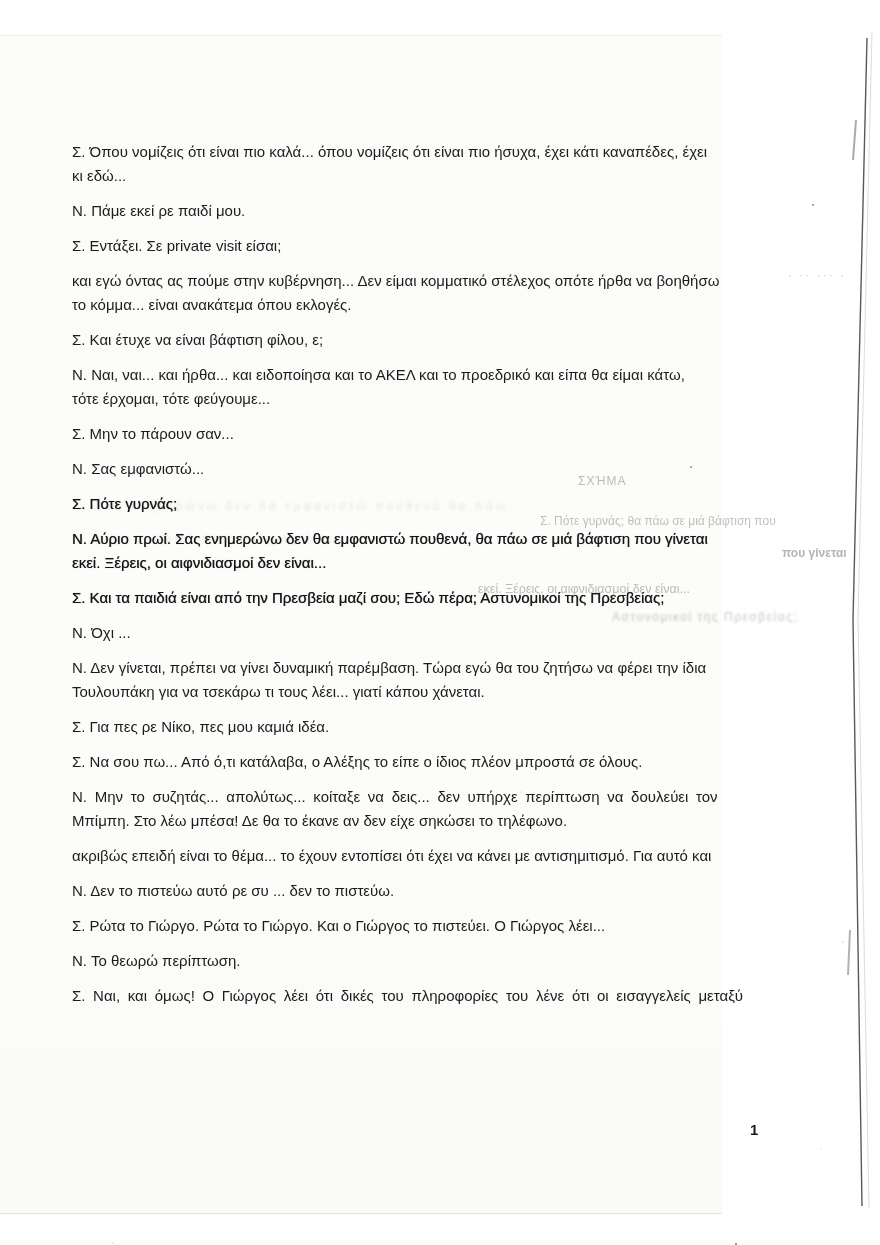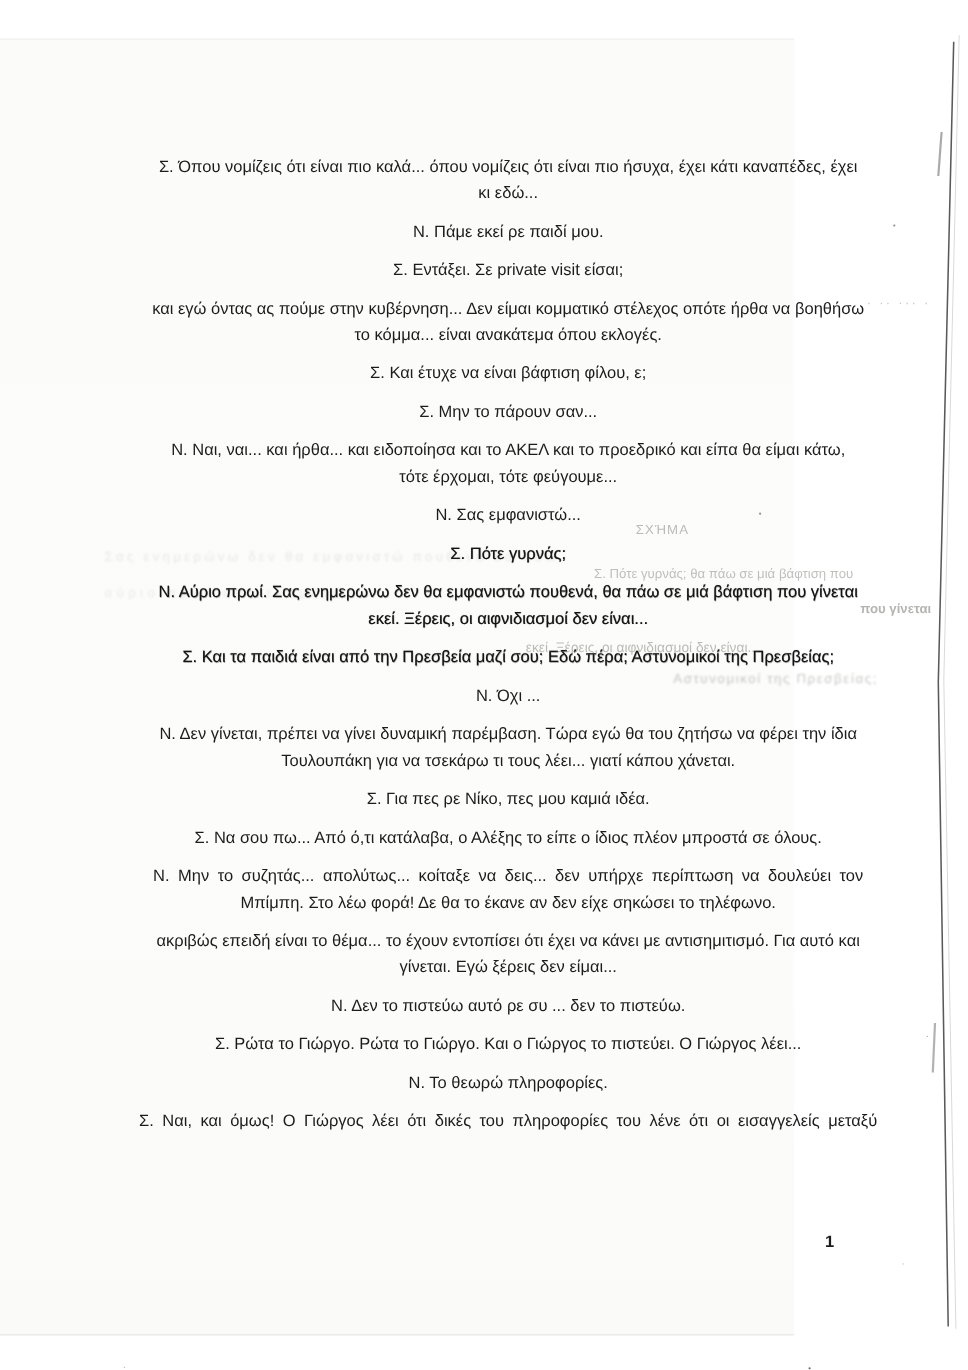--- a/index.html
+++ b/index.html
@@ -6,21 +6,20 @@
   body{
     width:880px;height:1245px;position:relative;overflow:hidden;
     font-family:"Liberation Sans","DejaVu Sans",sans-serif;
     -webkit-font-smoothing:antialiased;
   }
   .page{
     position:absolute;left:0;top:35px;width:722px;height:1177px;
     background:linear-gradient(180deg,#fbfbf9 0%,#fcfcfa 60%,#fafaf8 100%);
     border-top:1px solid #ededea;
     border-bottom:1px solid #e3e3e0;
-    text-align:center;
   }
   .text-col{
     position:absolute;left:72px;top:104px;width:780px;
     color:#1c1c1c;font-size:15px;line-height:24px;
   }
   .para{margin:0 0 11px 0;}
   .line{white-space:nowrap;}
   .wide{word-spacing:3.5px;}
   .smudge{
     color:#141414;
@@ -72,25 +71,25 @@
       <div class="line">Σ. Εντάξει. Σε  private visit είσαι;</div>
     </div>
     <div class="para">
       <div class="line">και εγώ όντας ας πούμε στην κυβέρνηση... Δεν είμαι κομματικό στέλεχος οπότε ήρθα να βοηθήσω</div>
       <div class="line">το κόμμα... είναι ανακάτεμα όπου εκλογές.</div>
     </div>
     <div class="para">
       <div class="line">Σ. Και έτυχε να είναι βάφτιση φίλου, ε;</div>
     </div>
     <div class="para">
-      <div class="line">Σ. Μην το πάρουν σαν...</div>
+      <div class="line">Ν. Ναι, ναι... και ήρθα... και ειδοποίησα και το ΑΚΕΛ και το προεδρικό και είπα θα είμαι κάτω,</div>
+      <div class="line">τότε έρχομαι, τότε φεύγουμε...</div>
     </div>
     <div class="para">
-      <div class="line">Ν. Ναι, ναι... και ήρθα... και ειδοποίησα και το ΑΚΕΛ και το προεδρικό και είπα θα είμαι κάτω,</div>
-      <div class="line">τότε έρχομαι, τότε φεύγουμε...</div>
+      <div class="line">Σ. Μην το πάρουν σαν...</div>
     </div>
     <div class="para">
       <div class="line">Ν. Σας εμφανιστώ...</div>
     </div>
     <div class="para smudge">
       <div class="line">Σ. Πότε γυρνάς;</div>
     </div>
     <div class="para smudge">
       <div class="line">Ν. Αύριο πρωί. Σας ενημερώνω δεν θα εμφανιστώ πουθενά, θα πάω σε μιά βάφτιση που γίνεται</div>
       <div class="line">εκεί. Ξέρεις, οι αιφνιδιασμοί δεν είναι...</div>
@@ -106,34 +105,33 @@
       <div class="line">Τουλουπάκη για να τσεκάρω τι τους λέει... γιατί κάπου χάνεται.</div>
     </div>
     <div class="para">
       <div class="line">Σ. Για πες ρε Νίκο, πες μου καμιά ιδέα.</div>
     </div>
     <div class="para">
       <div class="line">Σ. Να σου πω... Από ό,τι κατάλαβα, ο Αλέξης το είπε ο ίδιος πλέον μπροστά σε όλους.</div>
     </div>
     <div class="para">
       <div class="line wide">Ν. Μην το συζητάς... απολύτως... κοίταξε να δεις... δεν υπήρχε περίπτωση να δουλεύει τον</div>
-      <div class="line">Μπίμπη. Στο λέω φορά! Δε θα το έκανε αν δεν είχε σηκώσει το τηλέφωνο.</div>
+      <div class="line">Μπίμπη. Στο λέω μπέσα! Δε θα το έκανε αν δεν είχε σηκώσει το τηλέφωνο.</div>
     </div>
     <div class="para">
       <div class="line">ακριβώς επειδή είναι το θέμα... το έχουν εντοπίσει ότι έχει να κάνει με αντισημιτισμό. Για αυτό και</div>
-      <div class="line">γίνεται. Εγώ ξέρεις δεν είμαι...</div>
     </div>
     <div class="para">
       <div class="line">Ν. Δεν το πιστεύω αυτό ρε συ ... δεν το πιστεύω.</div>
     </div>
     <div class="para">
       <div class="line">Σ. Ρώτα το Γιώργο. Ρώτα το Γιώργο. Και ο Γιώργος το πιστεύει. Ο Γιώργος λέει...</div>
     </div>
     <div class="para">
-      <div class="line">Ν. Το θεωρώ πληροφορίες.</div>
+      <div class="line">Ν. Το θεωρώ περίπτωση.</div>
     </div>
     <div class="para">
       <div class="line wide">Σ. Ναι, και όμως! Ο Γιώργος λέει ότι δικές του πληροφορίες του λένε ότι οι εισαγγελείς μεταξύ</div>
     </div>
   </div>
 
   <span class="ghost gh0">ΣΧΉΜΑ</span>
   <span class="ghost gh1">Σας ενημερώνω δεν θα εμφανιστώ πουθενά θα πάω</span>
   <span class="ghost gh2">Σ. Πότε γυρνάς; θα πάω σε μιά βάφτιση που</span>
   <span class="ghost gh3">που γίνεται</span>

